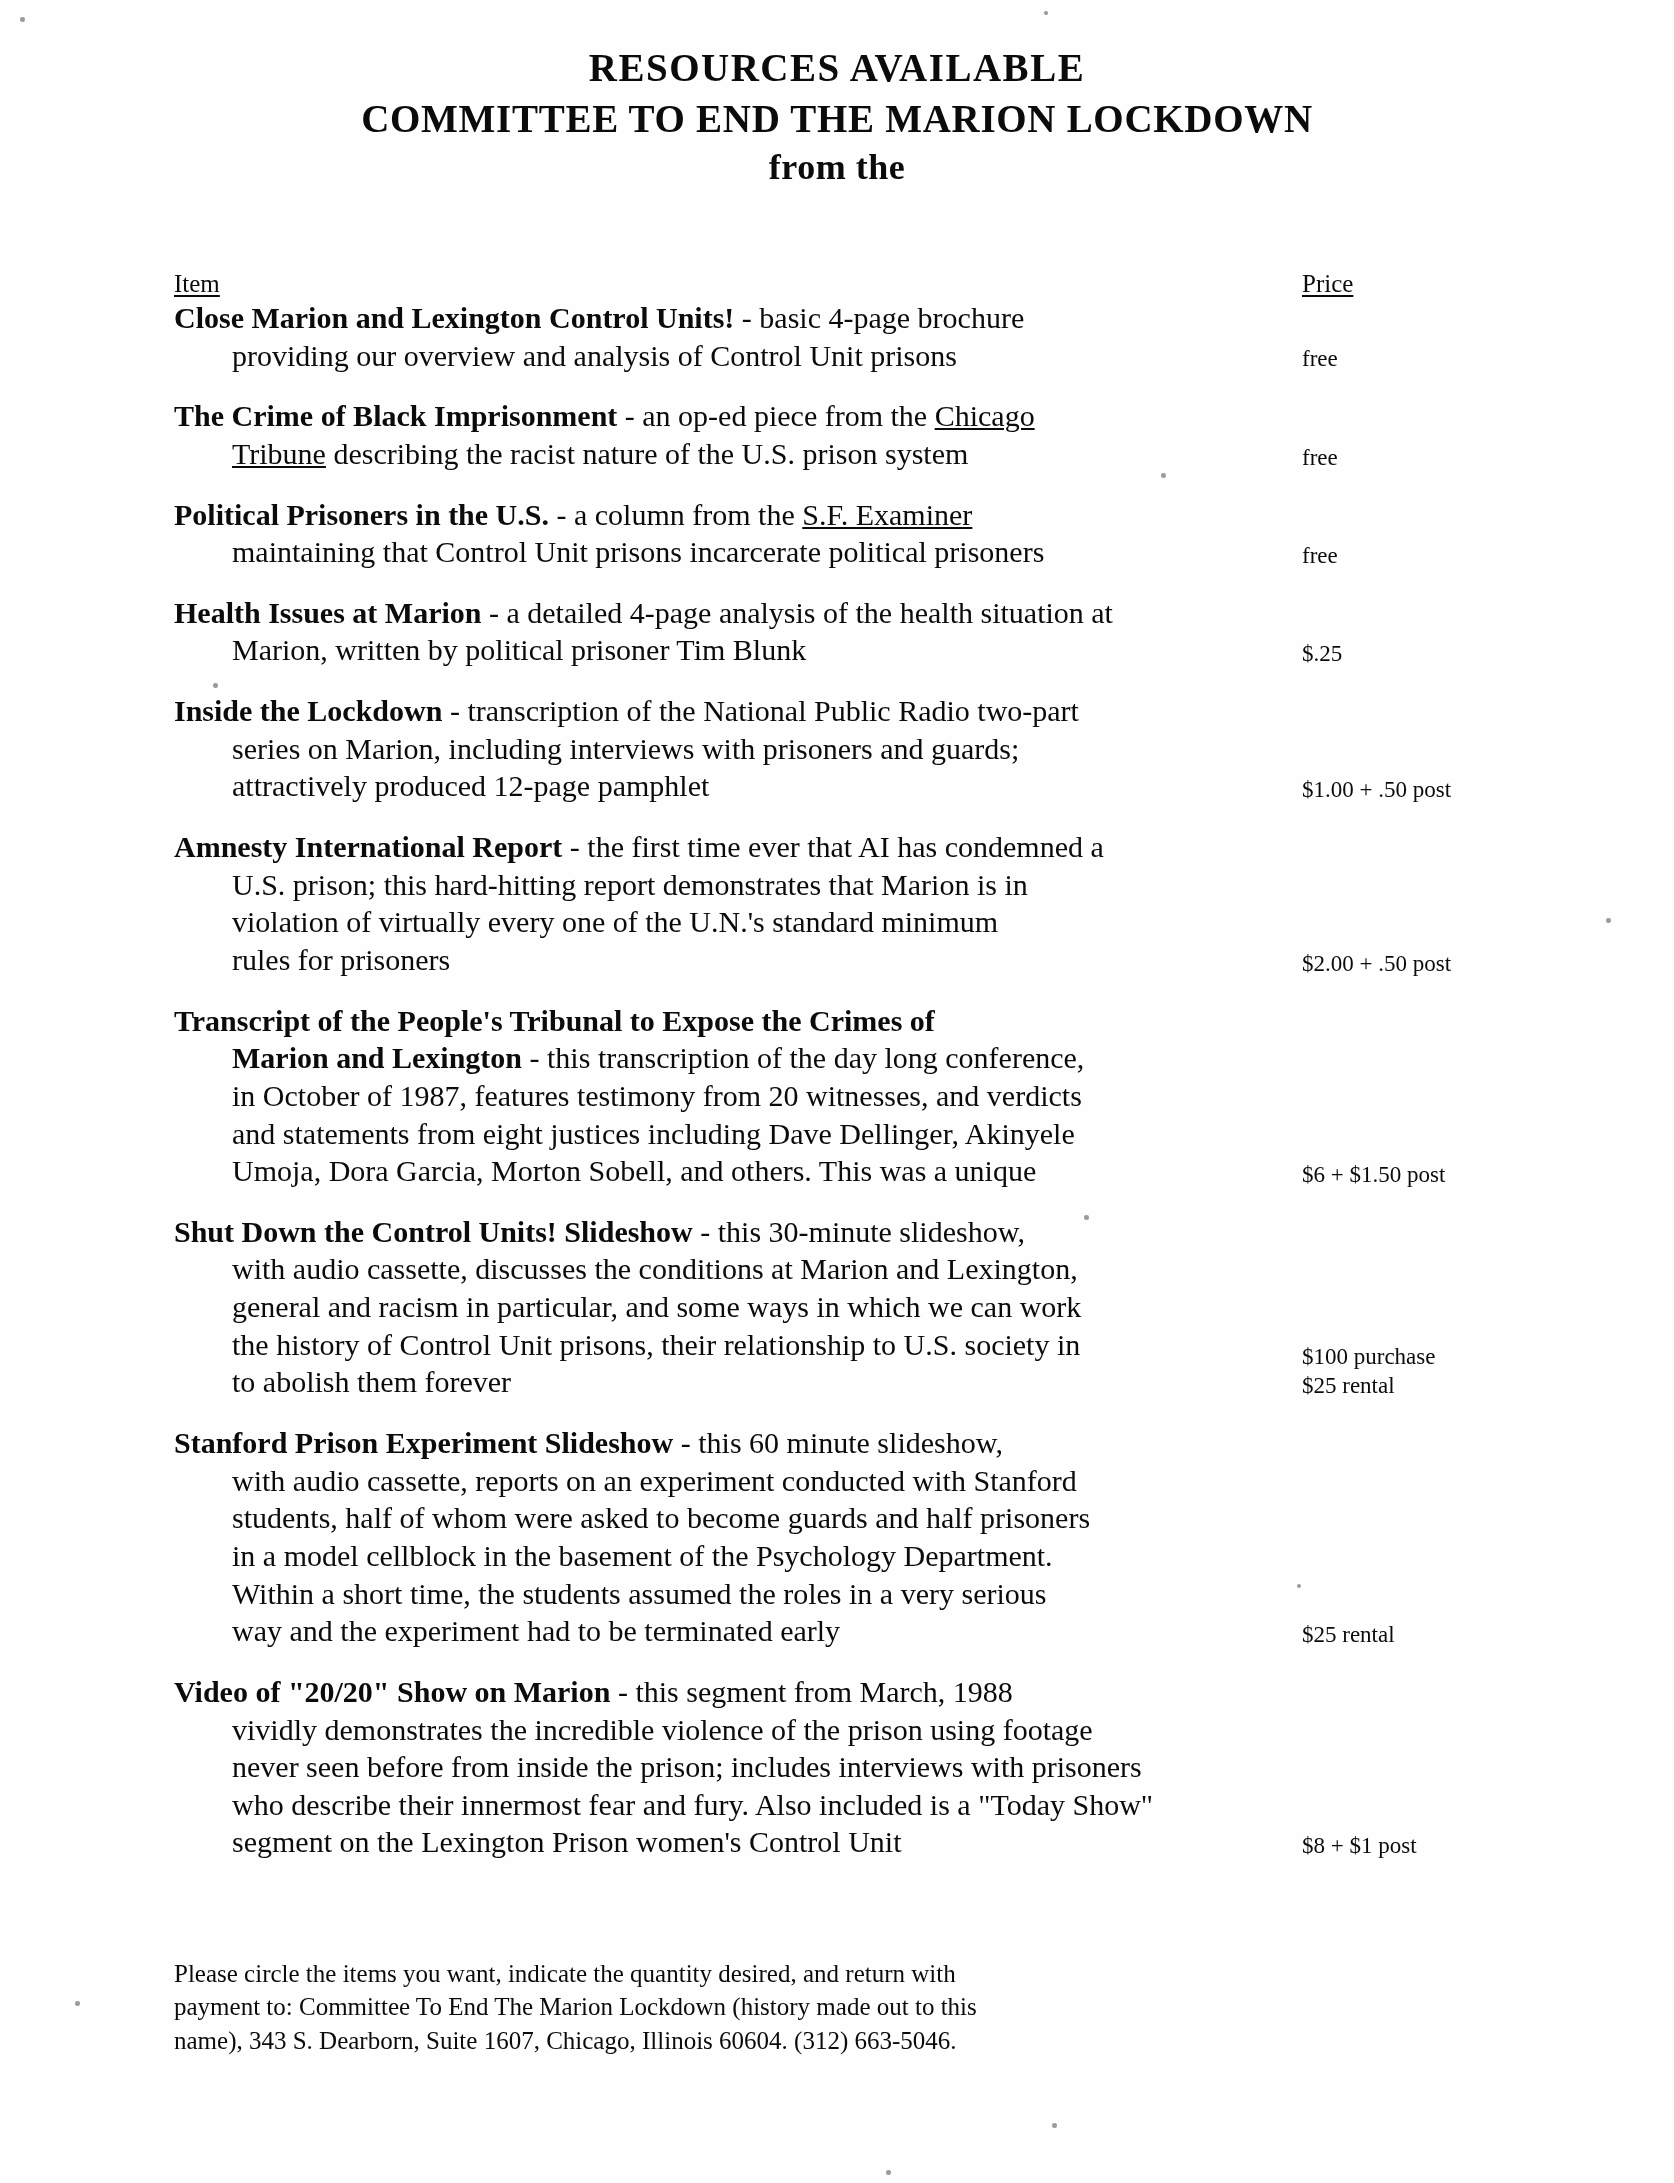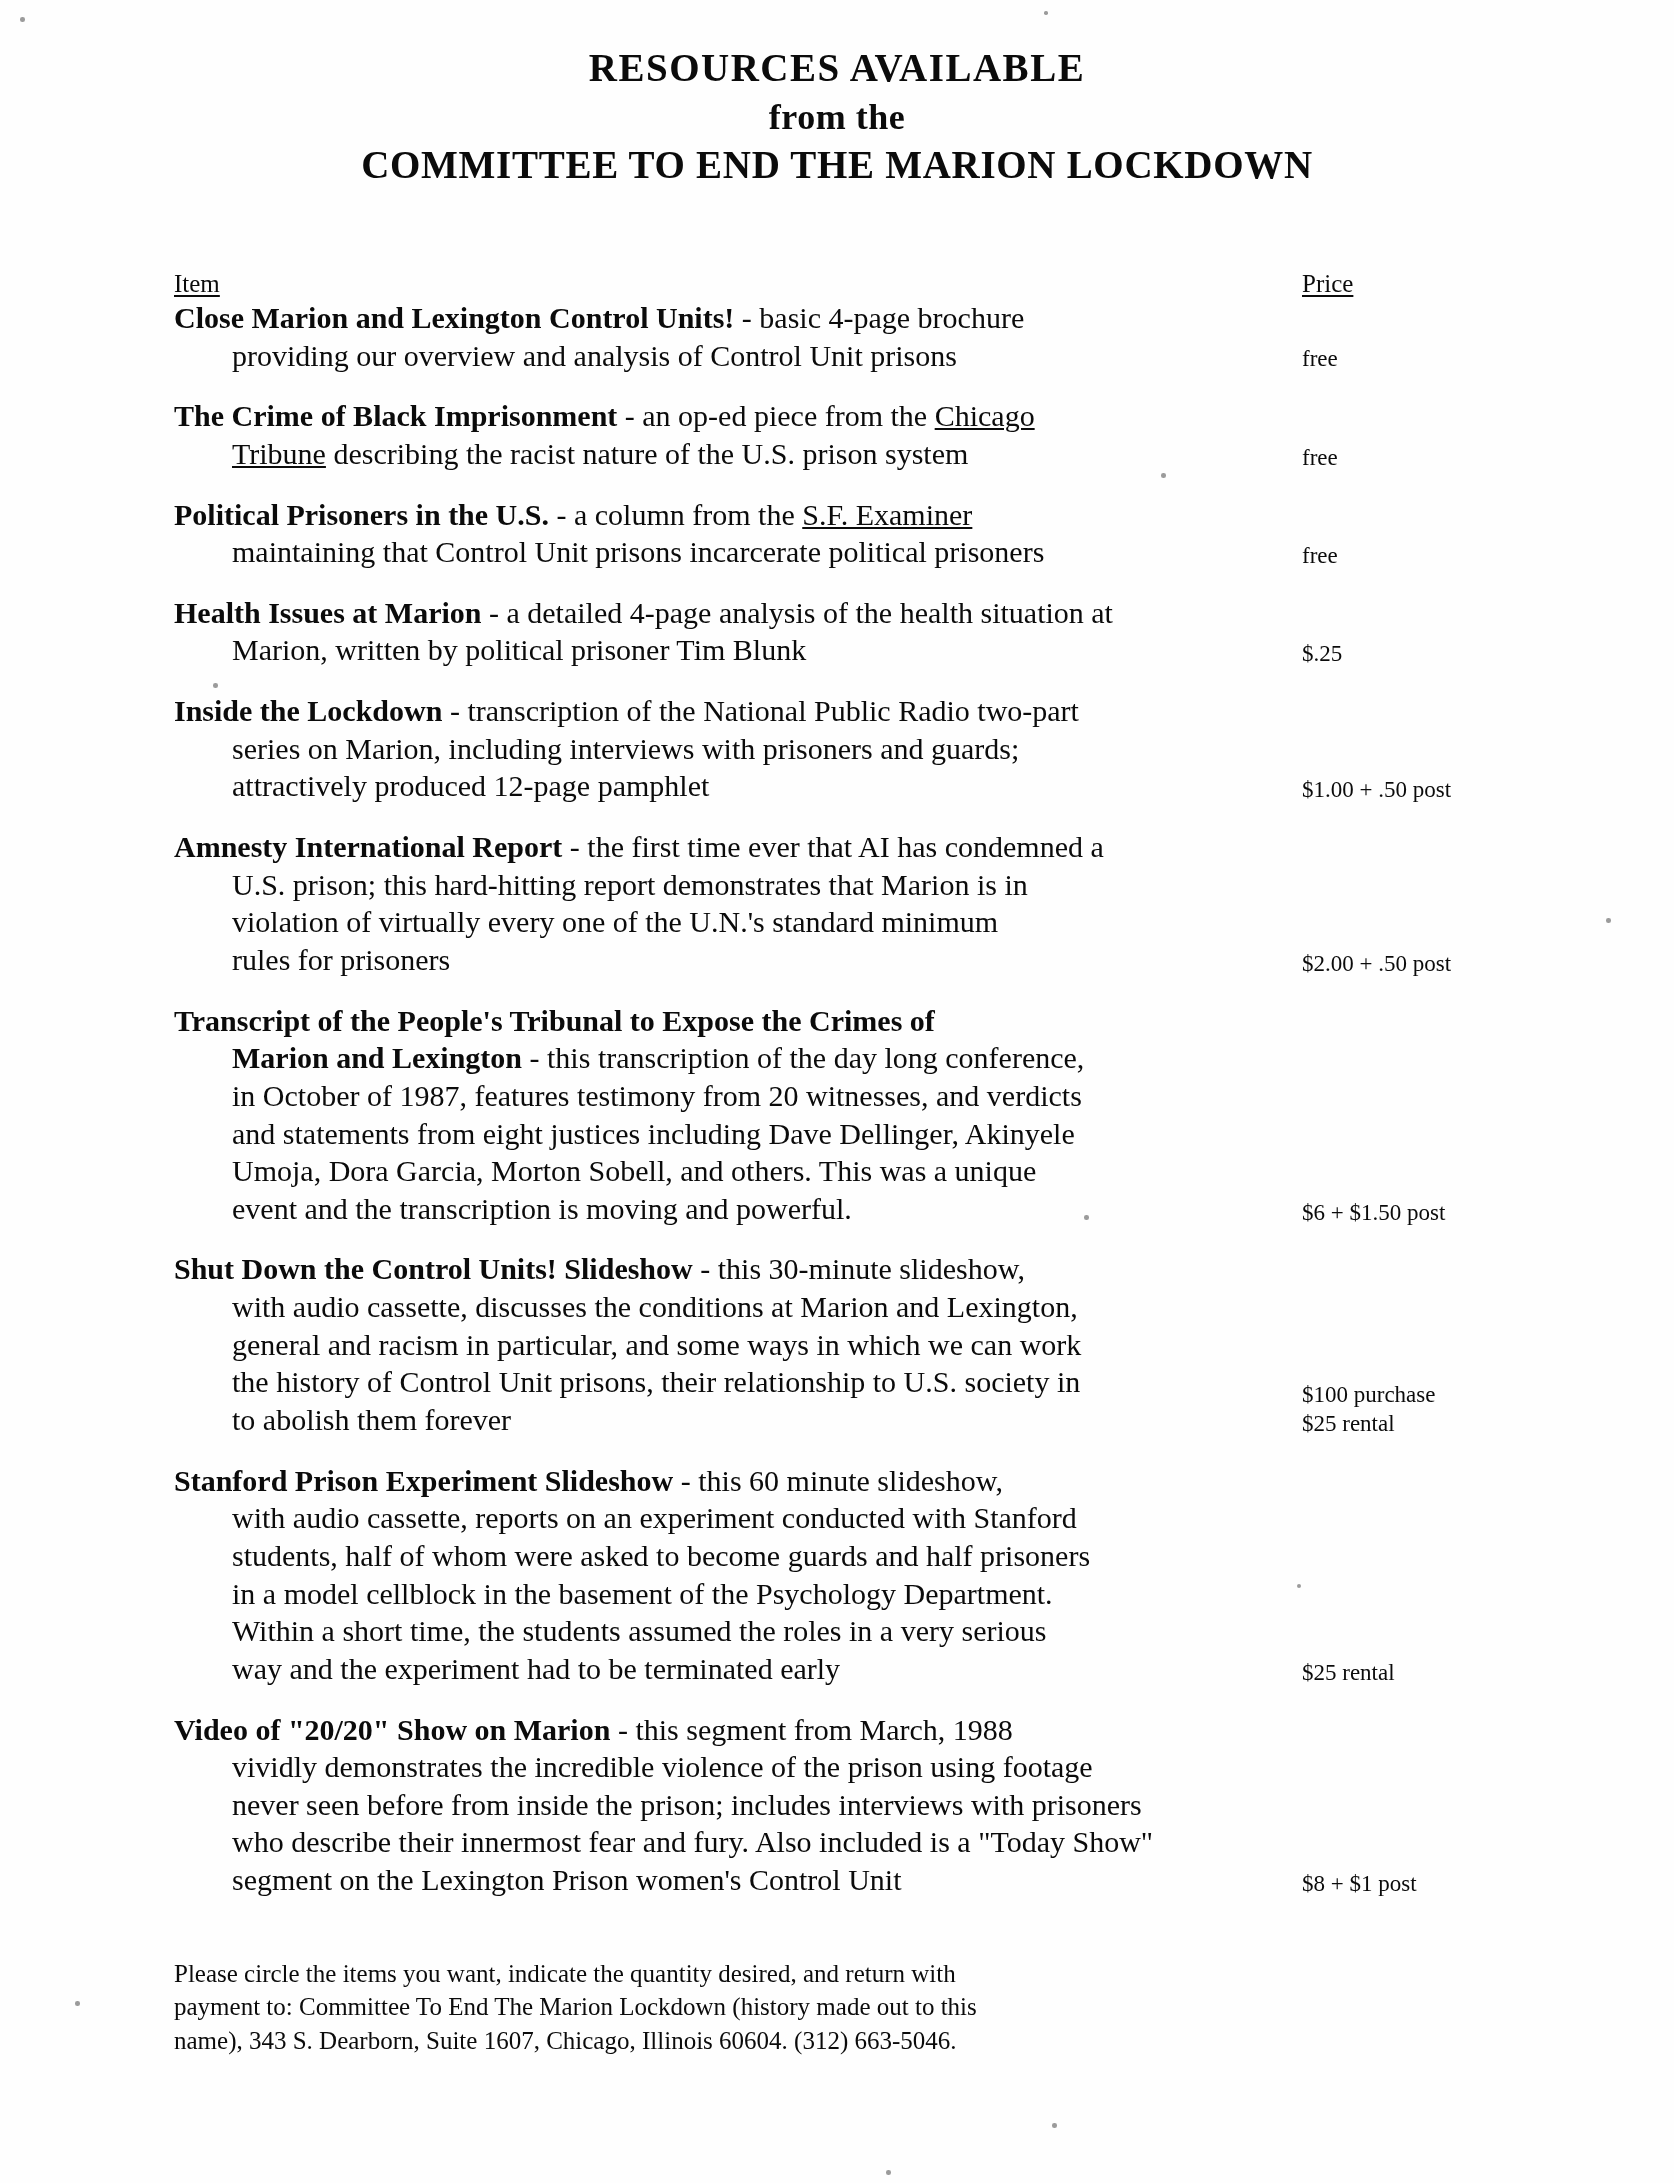--- a/index.html
+++ b/index.html
@@ -139,22 +139,22 @@
   <div class="speck" style="left:213px; top:683px;width:4.5px;  height:4.5px;"></div>
   <div class="speck" style="left:1606px;top:918px;width:4.5px;  height:4.5px;"></div>
   <div class="speck" style="left:1084px;top:1215px;width:4.5px;  height:4.5px;"></div>
   <div class="speck" style="left:1297px;top:1584px;width:4px;  height:4px;"></div>
   <div class="speck" style="left:75px; top:2001px;width:4.5px;  height:4.5px;"></div>
   <div class="speck" style="left:1052px;top:2123px;width:4.5px;  height:4.5px;"></div>
   <div class="speck" style="left:886px;top:2170px;width:4.5px;  height:4.5px;"></div>
 
   <div id="masthead">
     <div class="line l1">RESOURCES AVAILABLE</div>
+    <div class="line l3">COMMITTEE TO END THE MARION LOCKDOWN</div>
     <div class="line l2">from the</div>
-    <div class="line l3">COMMITTEE TO END THE MARION LOCKDOWN</div>
   </div>
 
   <div id="table">
 
     <div class="row" id="heads">
       <div class="col-item">
         <span class="head-text">Item</span>
       </div>
       <div class="col-price">
         <span class="head-text">Price</span>
@@ -237,21 +237,20 @@
     </div>
 
     <div class="row entry">
       <div class="col-item">
         <div class="desc">
           <span class="title">Transcript of the People's Tribunal to Expose the Crimes of</span>
           <span class="cont"><span class="title">Marion and Lexington</span><span> - this transcription of the day long conference,</span></span>
           <span class="cont">in October of 1987, features testimony from 20 witnesses, and verdicts</span>
           <span class="cont">and statements from eight justices including Dave Dellinger, Akinyele</span>
           <span class="cont">Umoja, Dora Garcia, Morton Sobell, and others.  This was a unique</span>
-          <span class="cont">event and the transcription is moving and powerful.</span>
         </div>
       </div>
       <div class="col-price">
         <div class="price">$6 + $1.50 post</div>
       </div>
     </div>
 
     <div class="row entry">
       <div class="col-item">
         <div class="desc">

